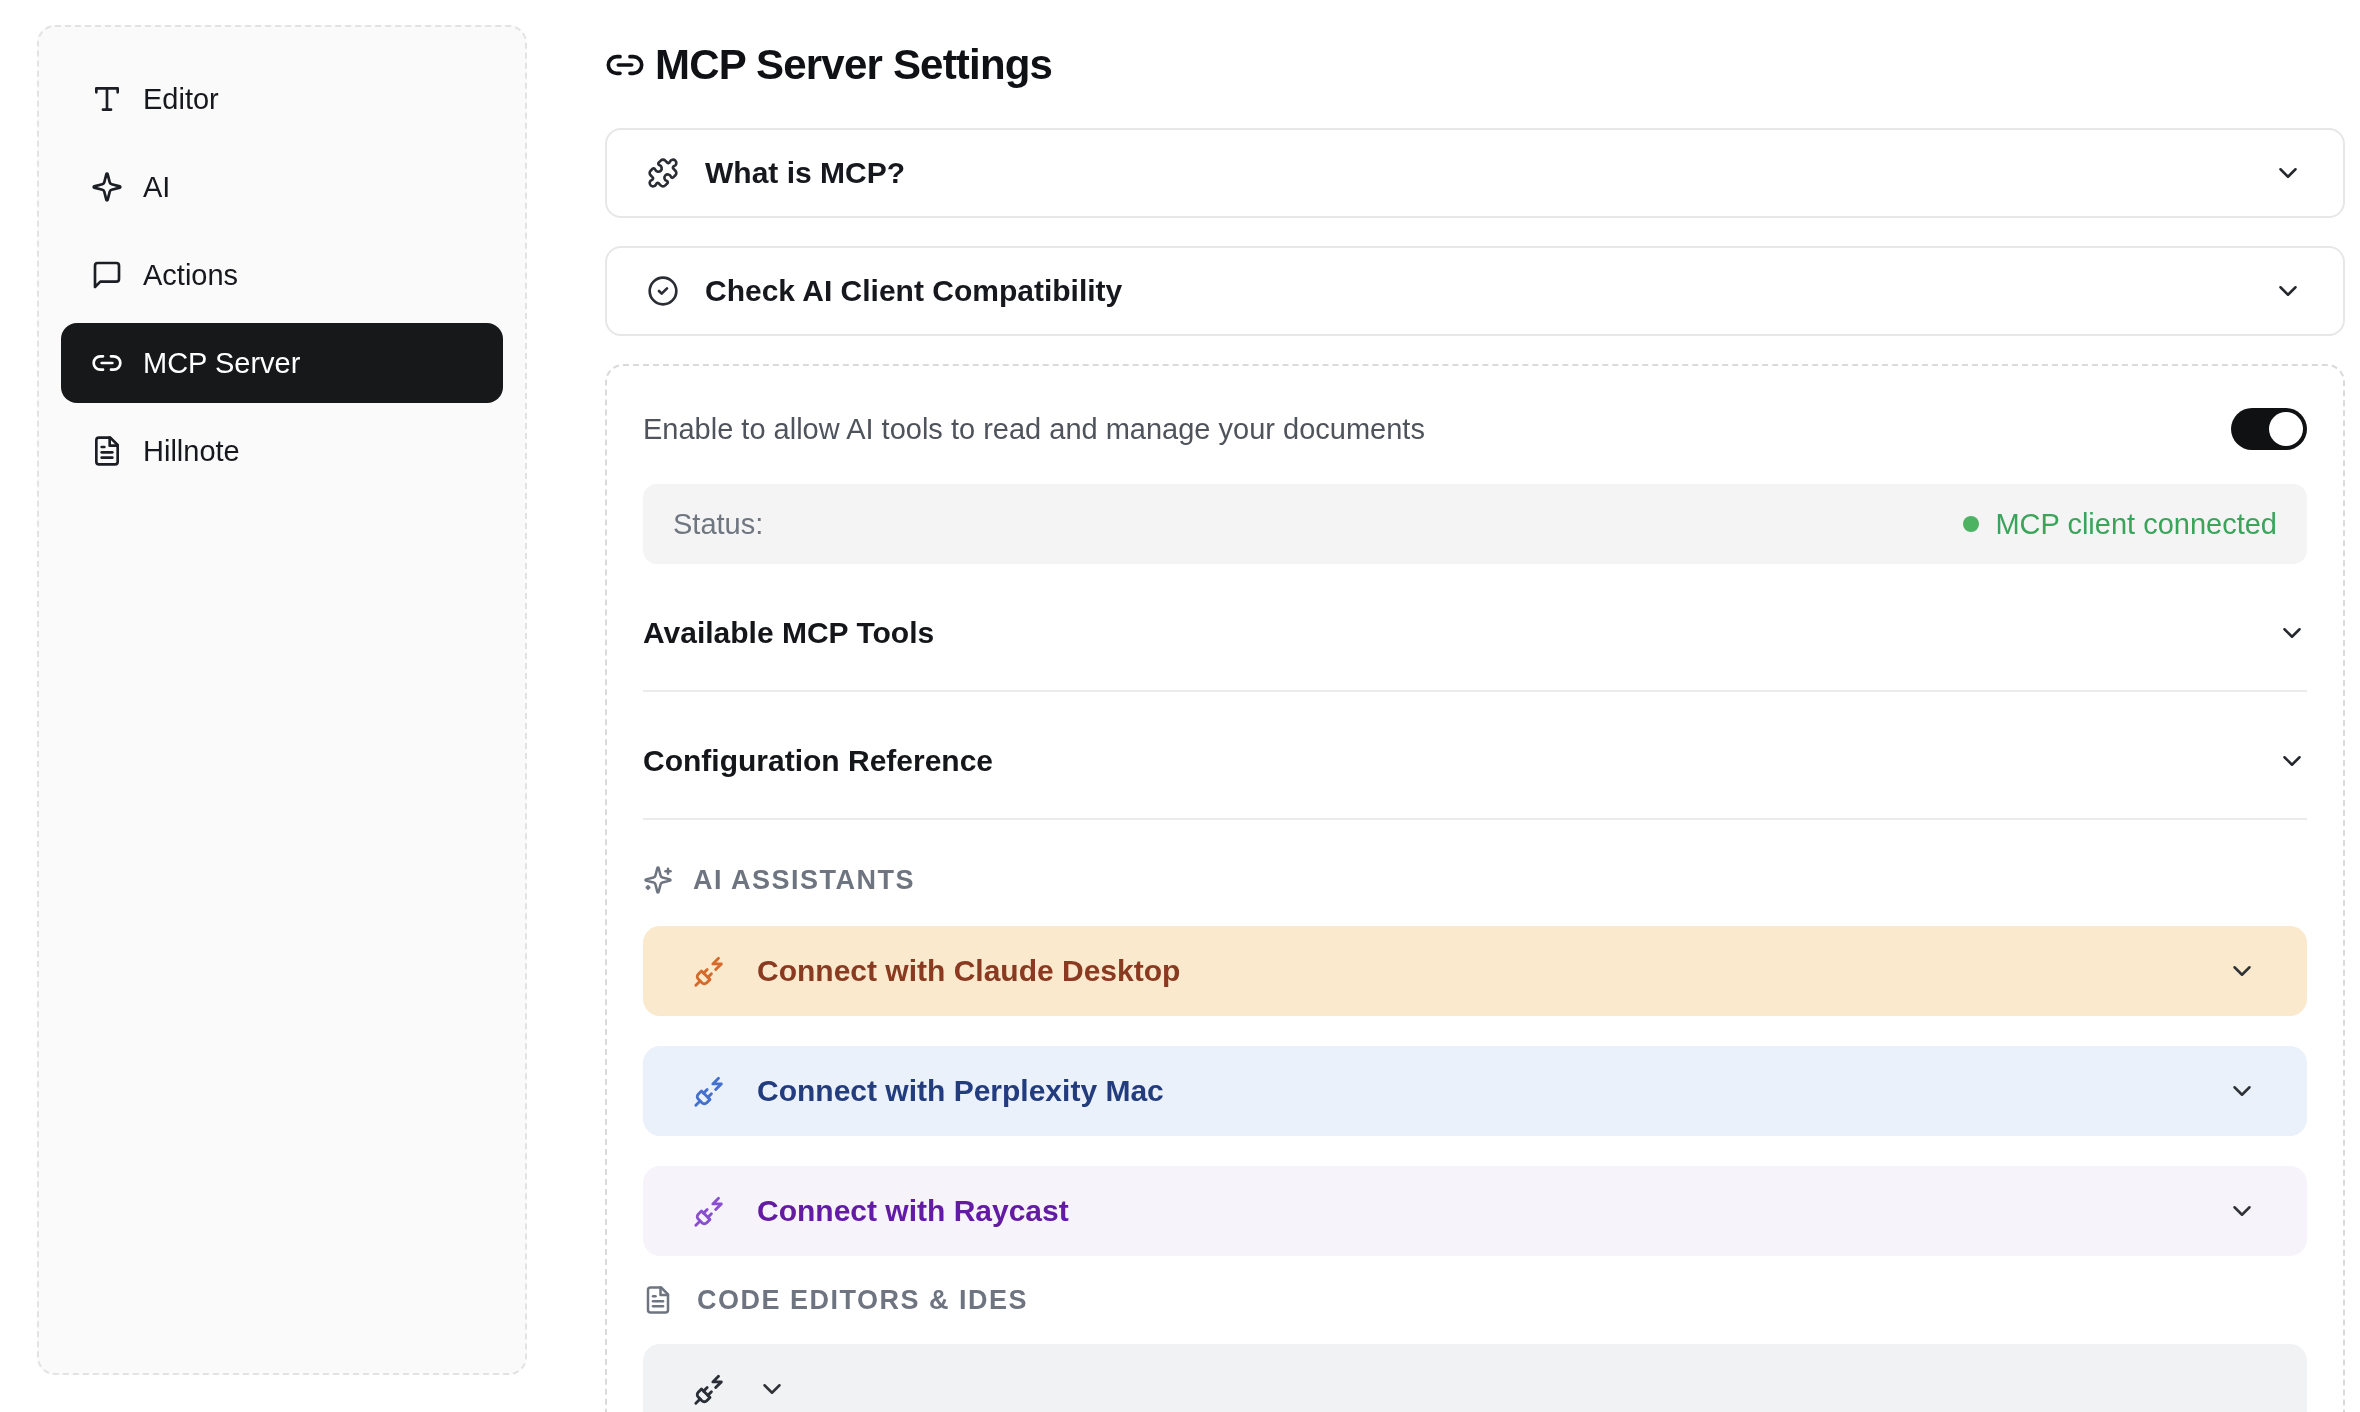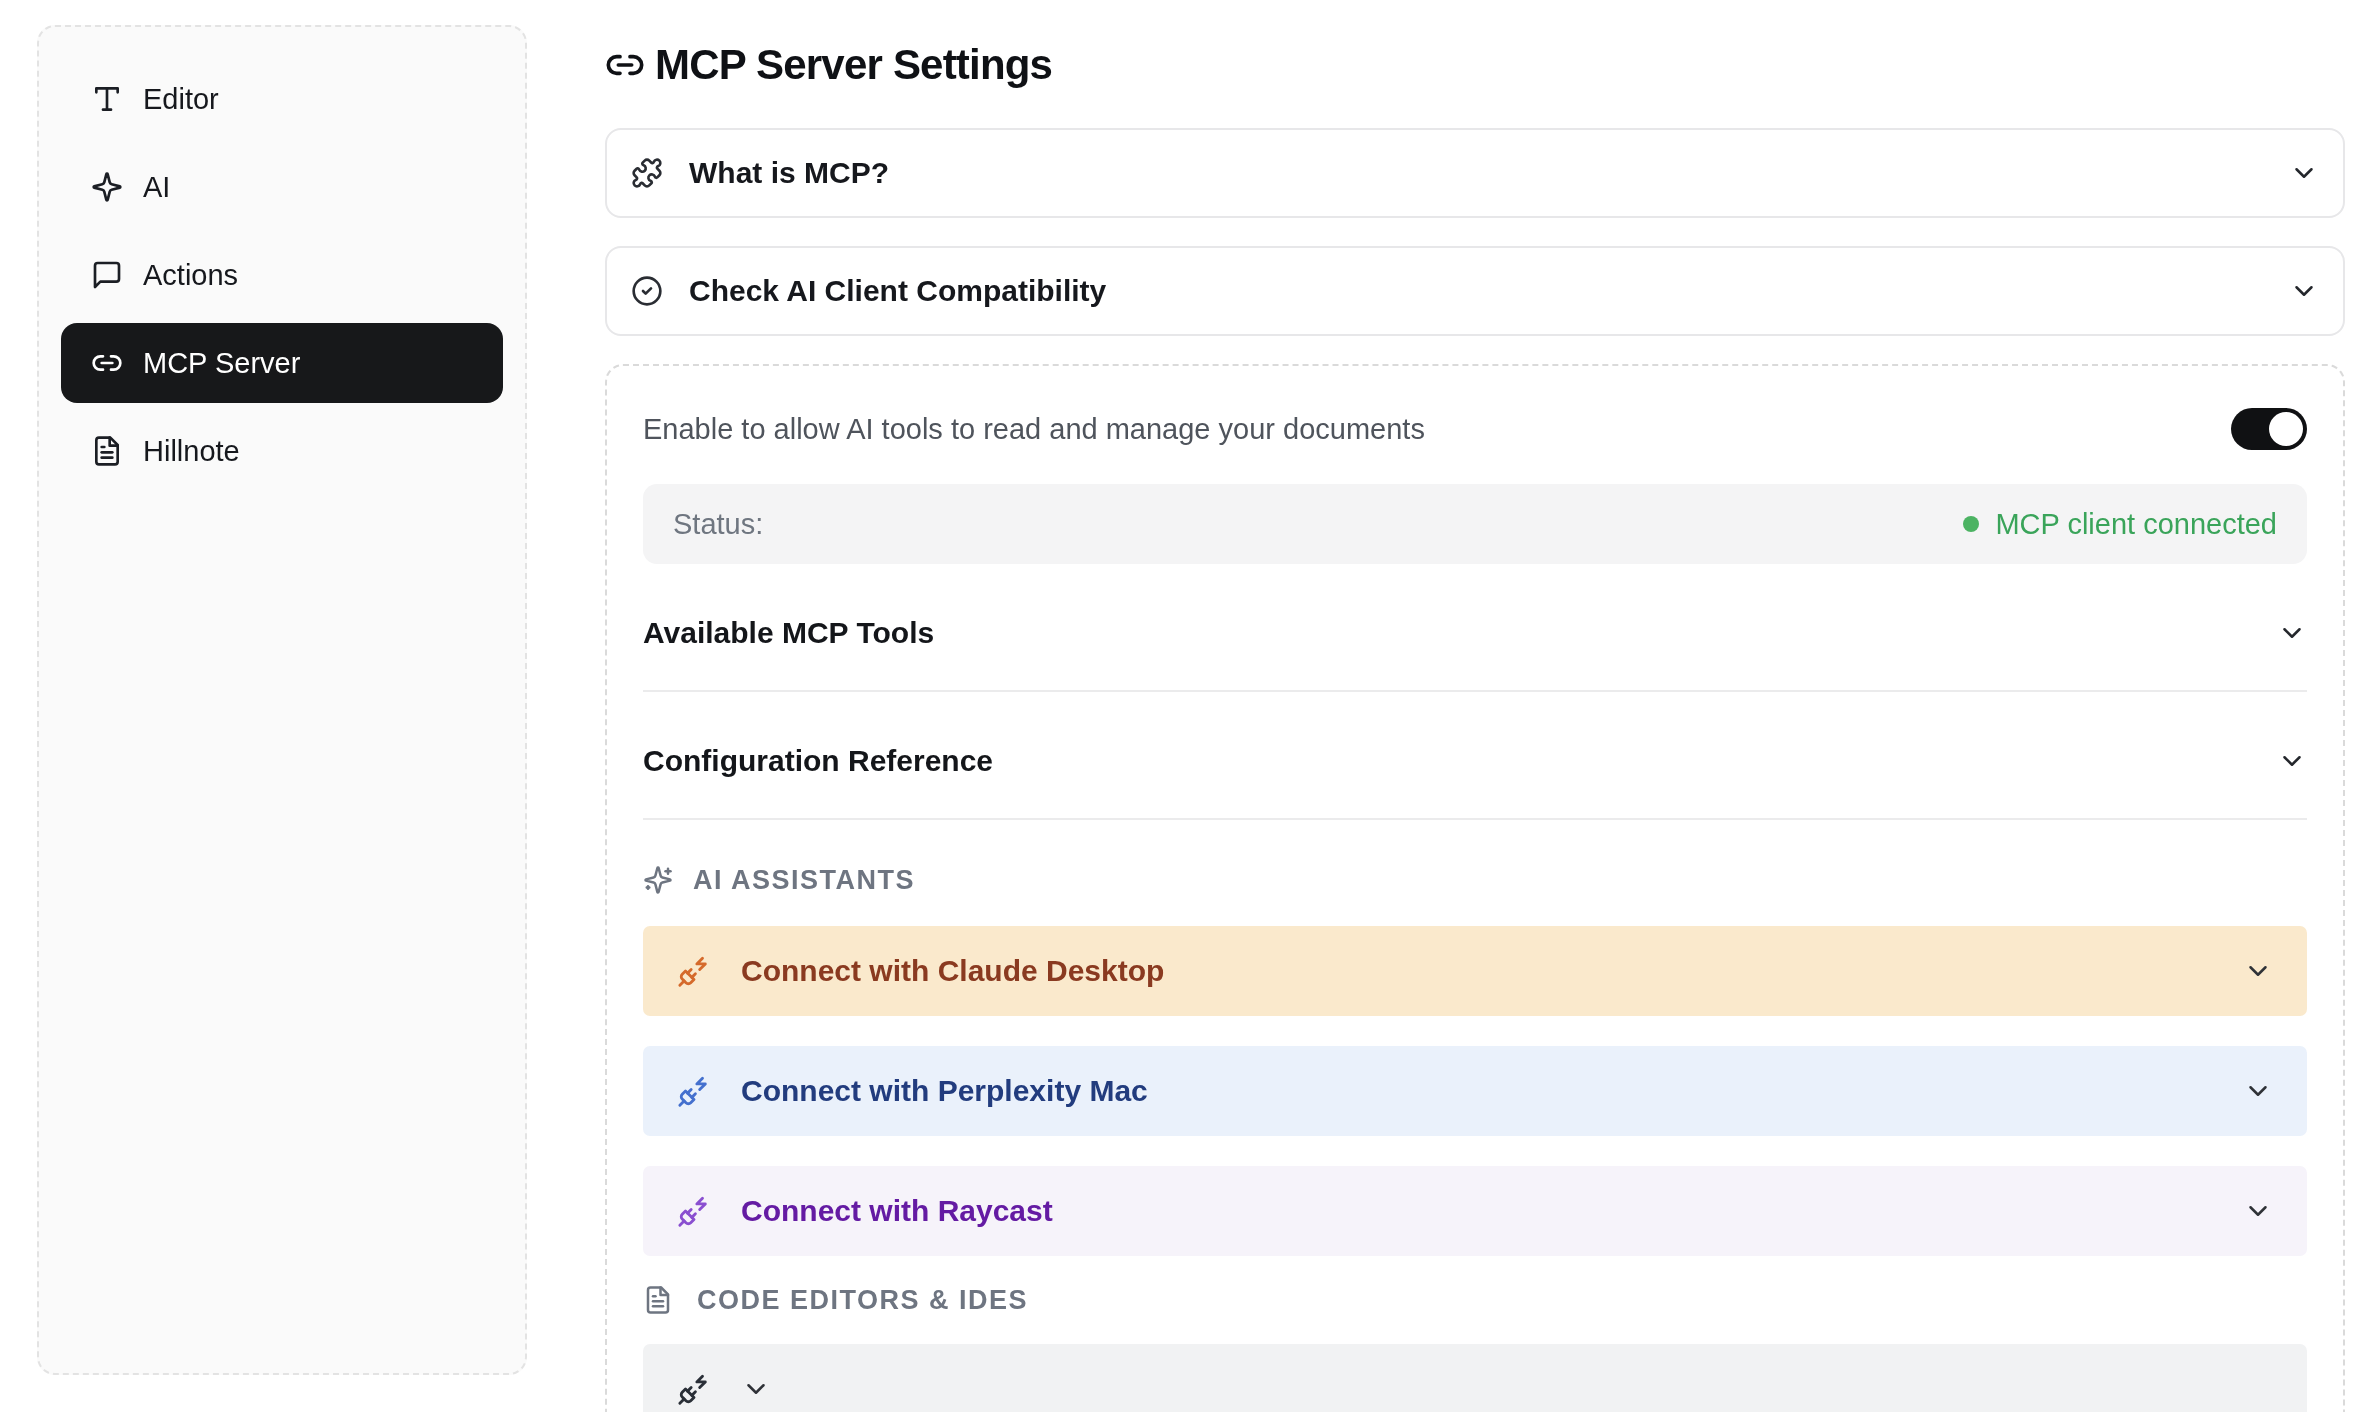--- a/index.html
+++ b/index.html
@@ -27,21 +27,21 @@
 
   
   .main{margin-left:78px;padding-top:38px;width:1740px;flex:none;}
   .title-row{display:flex;align-items:center;gap:10px;height:54px;margin-bottom:36px;}
   .title-row .title-icon{width:40px;height:40px;color:#0f1115;}
   .title-row .title-icon svg{width:40px;height:40px;}
   h1.page-title{margin:0;font-size:42px;font-weight:700;letter-spacing:-0.8px;color:#0f1115;}
 
   .info-card{
     height:90px;border:2px solid #e7e7e9;border-radius:16px;background:#ffffff;
-    display:flex;align-items:center;gap:26px;padding:0 24px;margin-bottom:28px;cursor:pointer;
+    display:flex;align-items:center;gap:26px;padding:0 40px;margin-bottom:28px;cursor:pointer;
   }
   .info-card .card-icon{width:32px;height:32px;color:#2a2d33;flex:none;}
   .info-card .card-icon svg{width:32px;height:32px;}
   .info-card .card-label{font-size:30px;font-weight:600;color:#16181d;flex:1;}
   .chev{width:30px;height:30px;color:#24272c;flex:none;}
   .chev svg{width:30px;height:30px;}
 
   
   .server-card{
     margin-top:26px;border:2px dashed #dadada;border-radius:18px;
@@ -68,22 +68,22 @@
   }
   .section-label{font-size:30px;font-weight:600;color:#14161a;}
 
   .group-heading{display:flex;align-items:center;gap:20px;margin-top:40px;height:40px;}
   .group-heading.second{margin-top:24px;gap:24px;}
   .group-heading .group-icon{width:30px;height:30px;color:#6e7581;flex:none;}
   .group-heading .group-icon svg{width:30px;height:30px;}
   .group-heading .group-label{font-size:27px;font-weight:700;color:#6e7581;letter-spacing:1.5px;}
 
   .connect-row{
-    height:90px;border-radius:7px;display:flex;align-items:center;gap:30px;
-    padding:0 34px;cursor:pointer;
+    height:90px;border-radius:17px;display:flex;align-items:center;gap:30px;
+    padding:0 50px;cursor:pointer;
   }
   .connect-row.first{margin-top:26px;}
   .connect-row + .connect-row{margin-top:0;}
   .connect-row.spaced{margin-top:30px;}
   .connect-row.cursor-row{margin-top:24px;}
   .connect-row .plug-icon{width:34px;height:34px;flex:none;}
   .connect-row .plug-icon svg{width:34px;height:34px;}
   .connect-row .connect-label{font-size:30px;font-weight:600;flex:1;}
   .connect-row .chev{color:#2f3237;}
 </style>

